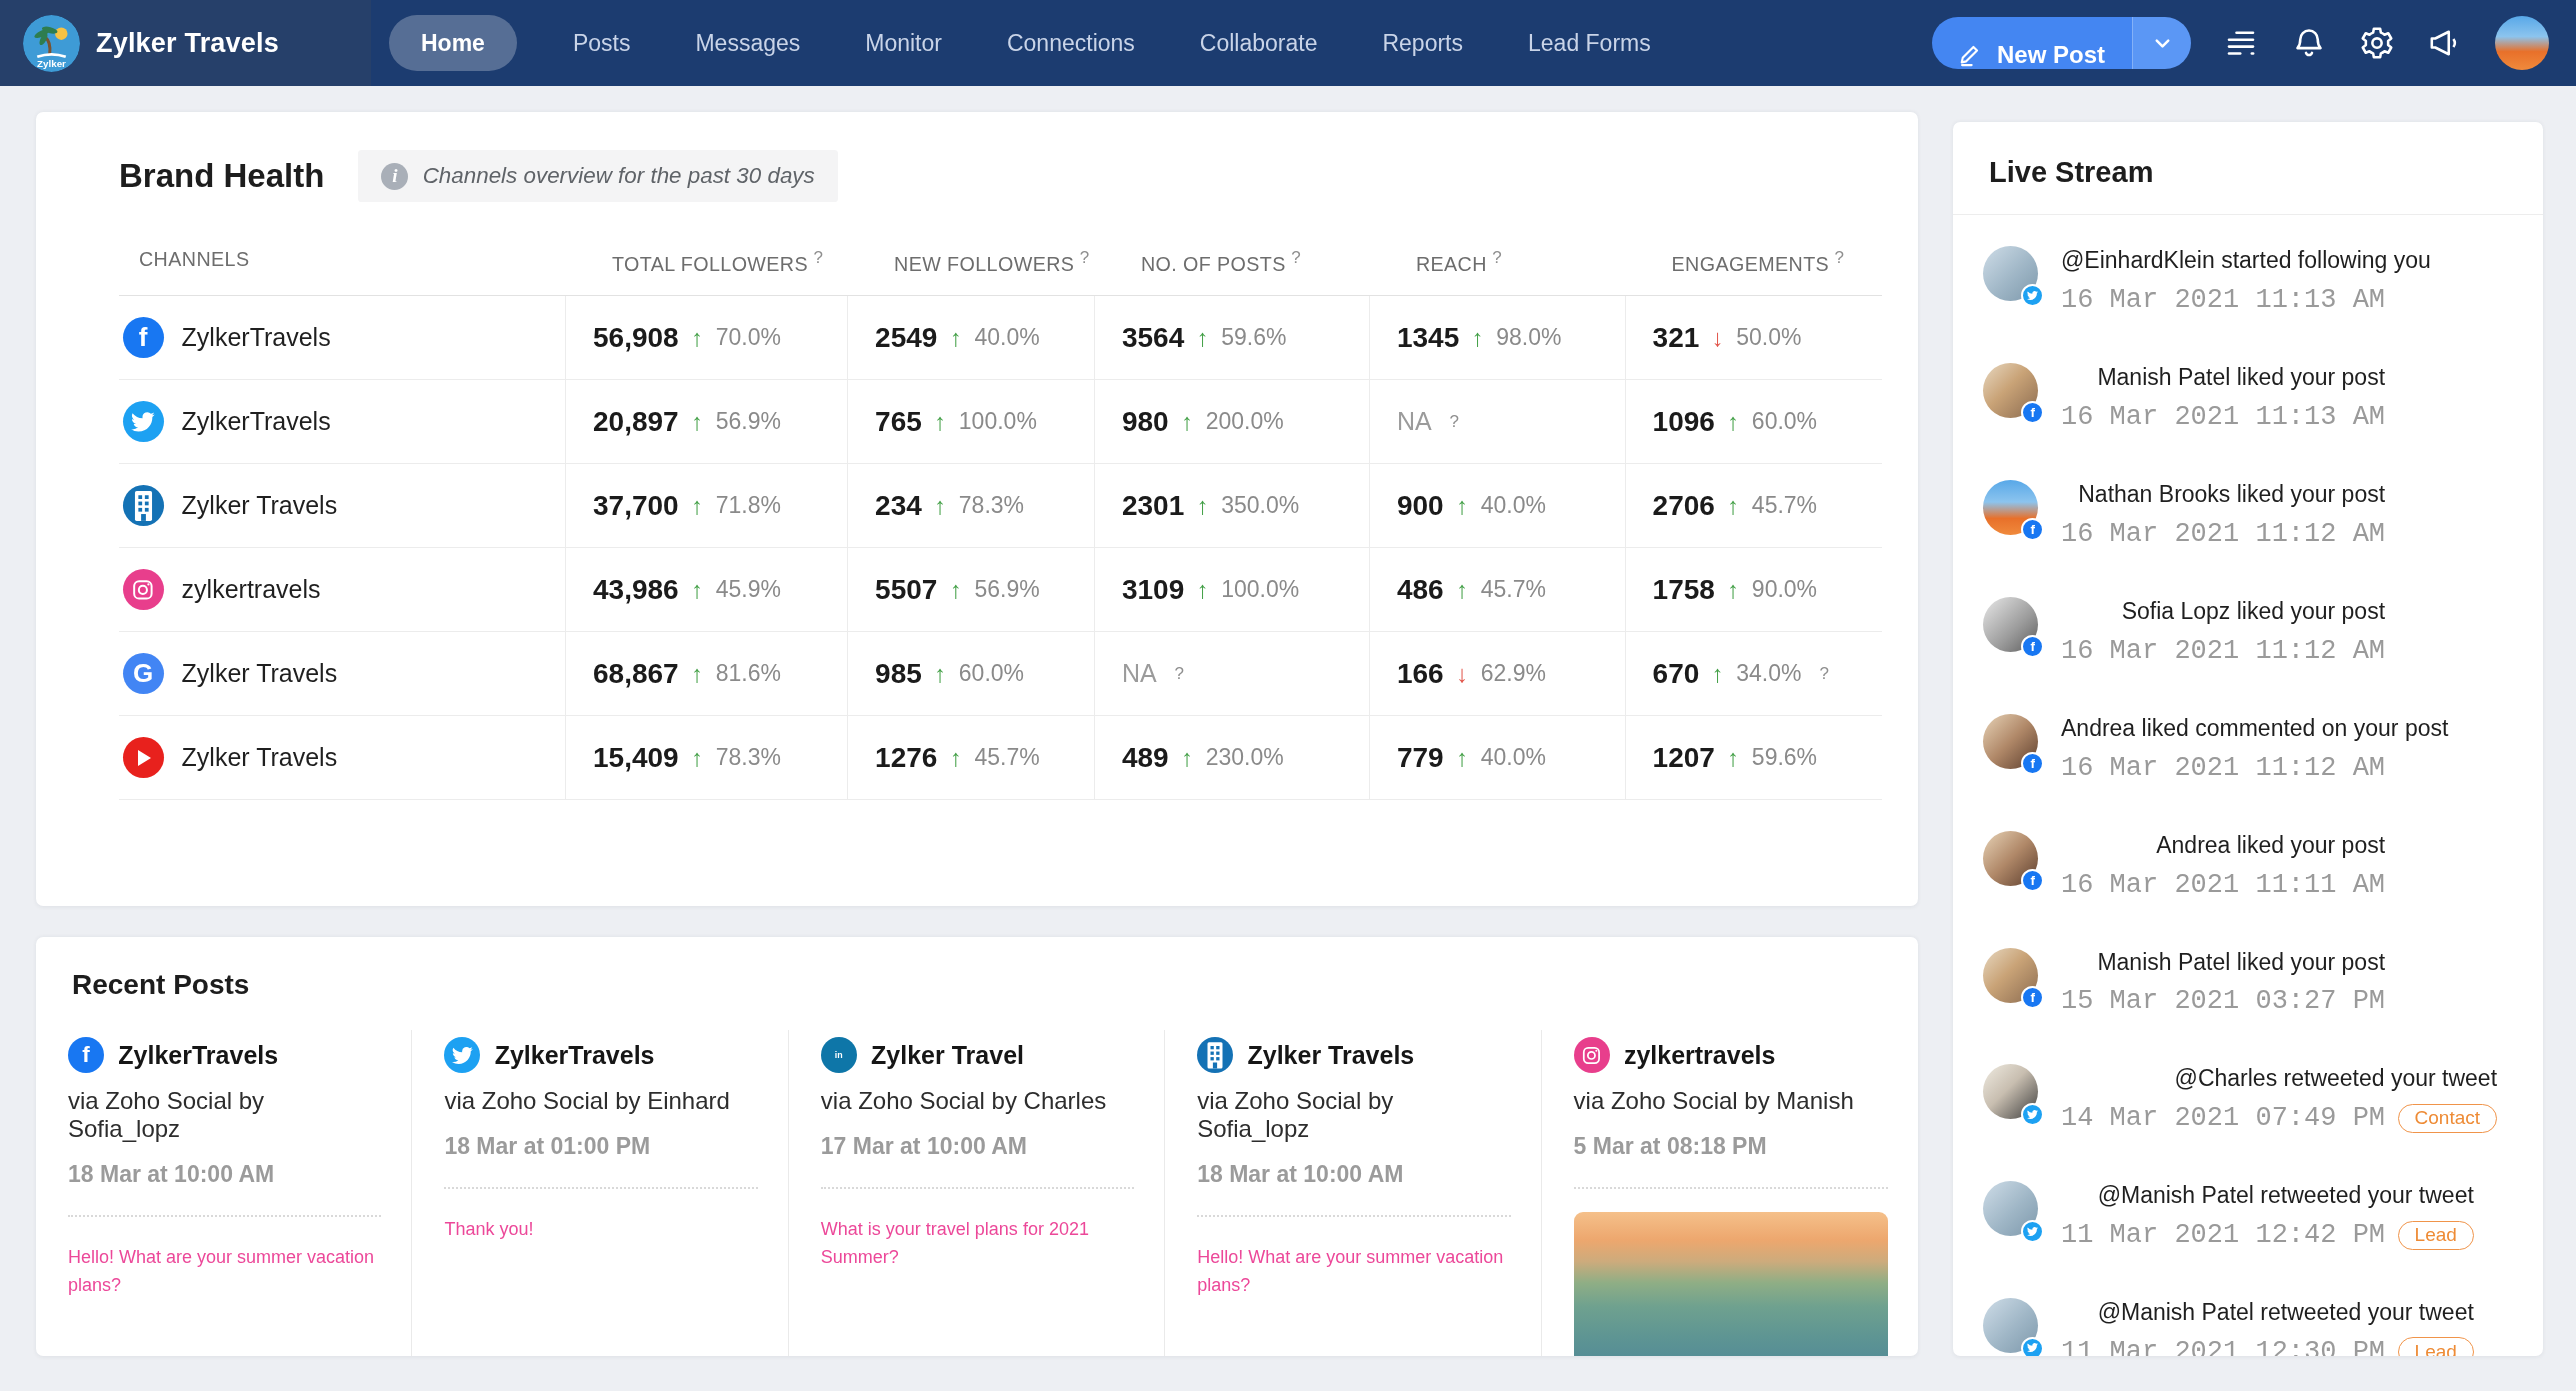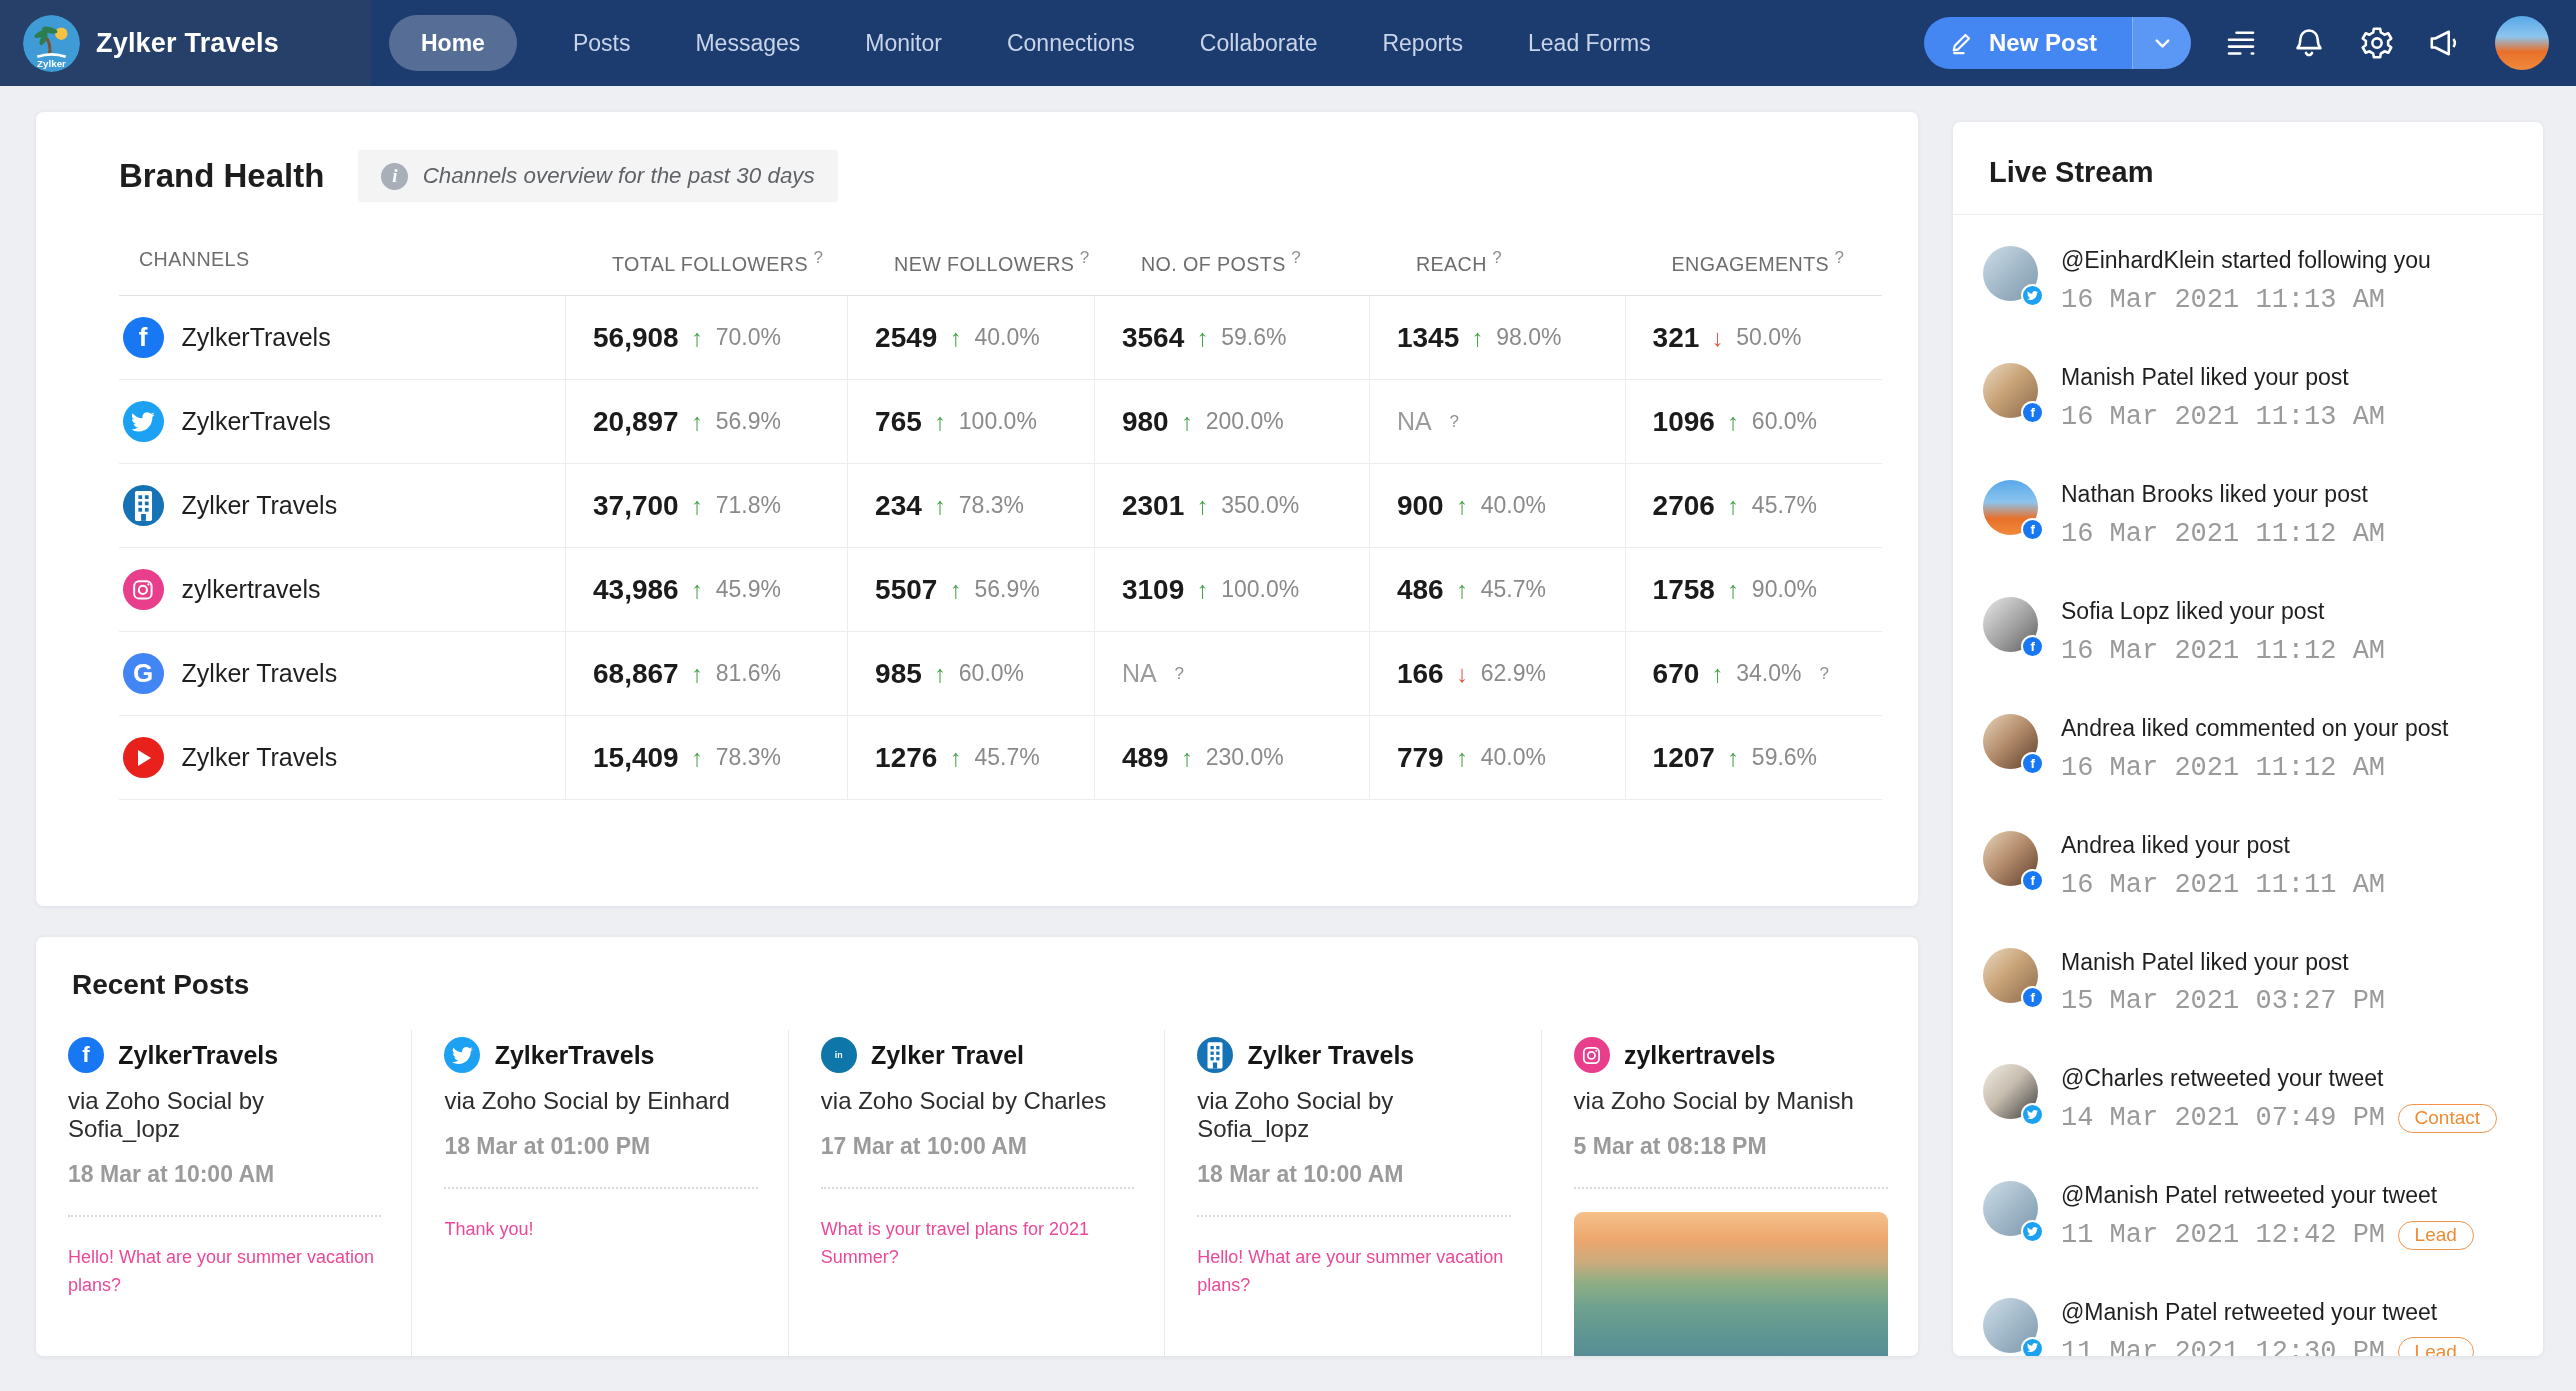--- a/index.html
+++ b/index.html
@@ -9,21 +9,21 @@
   
   header { position:relative; height:86px; background:#1c3c70; display:flex; align-items:center; }
   .brand-area { width:371px; height:86px; background:#26406a; display:flex; align-items:center; padding-left:23px; gap:16px; flex-shrink:0; }
   .logo { width:57px; height:57px; border-radius:50%; overflow:hidden; flex-shrink:0; }
   .brand-name { color:#fff; font-size:27px; font-weight:700; letter-spacing:0.2px; }
   .nav-items { display:flex; align-items:center; gap:47px; margin-left:18px; }
   .nav-item { color:#c9d4e8; font-size:23px; cursor:pointer; padding:14.3px 9px; white-space:nowrap; }
   .nav-item.active { background:rgba(255,255,255,.26); color:#fff; font-weight:700; border-radius:39px; padding:14.3px 32px; }
   .nav-right { margin-left:auto; display:flex; align-items:center; margin-right:27px; gap:32px; }
   .new-post-wrap { display:flex; align-items:stretch; height:52px; border-radius:26px; overflow:hidden; }
-  .new-post { background:#4486f2; color:#fff; font-size:24px; font-weight:600; display:flex; align-items:center; gap:12.5px; padding:0 35px 0 25px; cursor:pointer; }
+  .new-post { background:#4486f2; color:#fff; font-size:24px; font-weight:600; display:flex; align-items:flex-end; gap:12.5px; padding:0 27px 0 25px; cursor:pointer; }
   .new-post svg { width:27px; height:27px; }
   .new-post-caret { background:#5b97f5; width:59px; display:flex; align-items:center; justify-content:center; cursor:pointer; border-left:0.9px solid rgba(255,255,255,.25); }
   .new-post-caret svg { width:23px; height:23px; }
   .nav-icon { width:36px; height:36px; cursor:pointer; display:flex; }
   .nav-icon svg { width:100%; height:100%; }
   .user-avatar { width:54px; height:54px; border-radius:50%; cursor:pointer;
                  background:linear-gradient(180deg,#58a8e8 0%,#8cc4ee 38%,#e8702a 66%,#f08a3c 100%); }
 
   
   .card { position:absolute; background:#fff; border-radius:7.2px; box-shadow:0 0.9px 4.5px rgba(30,40,60,.07); }
@@ -80,21 +80,21 @@
   .rp-acct { font-size:25px; font-weight:700; color:#161616; }
   .rp-via { font-size:24px; color:#2d2d2d; margin-top:14.3px; }
   .rp-date { font-size:23px; color:#9b9b9b; margin-top:18px;font-weight:bold; }
   .rp-divider { border-top:2.7px dotted #d9d9d9; margin-top:27px; }
   .rp-text { font-size:18px; color:#ec4899; line-height:1.55; margin-top:27px; }
   .rp-image { margin-top:23px; height:215px; border-radius:9px;
       background:linear-gradient(180deg,#f5c08a 0%,#eda76e 13%,#cdab7c 23%,#8fae85 33%,#6fa18f 44%,#5e9593 58%,#4f8797 75%,#447b90 100%); }
 
   
   .ls-title { font-size:29px; font-weight:700; color:#1d1d1d; padding:34px 36px 25px 36px; border-bottom:0.9px solid #ededed; }
-  .ls-list { padding:7.2px 30px 0 30px; }
+  .ls-list { padding:7.2px 30px 0 30px;text-align:right; }
   .ls-item { display:flex; gap:23px; padding:24px 0; cursor:pointer; }
   .ls-av-wrap { position:relative; width:55px; height:55px; flex-shrink:0; }
   .ls-av { width:55px; height:55px; border-radius:50%; }
   .ls-badge { position:absolute; right:-6.3px; bottom:-6.3px; }
   .ls-text { font-size:23px; color:#1f1f1f; line-height:1.3; }
   .ls-meta { display:flex; align-items:center; margin-top:9px; }
   .ls-time { font-size:27px; color:#9a9a9a;font-family:Liberation Mono, monospace; }
   .pill { margin-left:12.5px; border:1.8px solid #f0944a; color:#ee8b35; border-radius:894px; padding:2.7px 16px; font-size:19px; }
   .av-einhard { background:linear-gradient(135deg,#cfdde8 0%,#9fb6c6 55%,#7d98ab 100%); }
   .av-manish  { background:linear-gradient(135deg,#e8d9c2 0%,#c9a377 45%,#8a6a4f 100%); }

